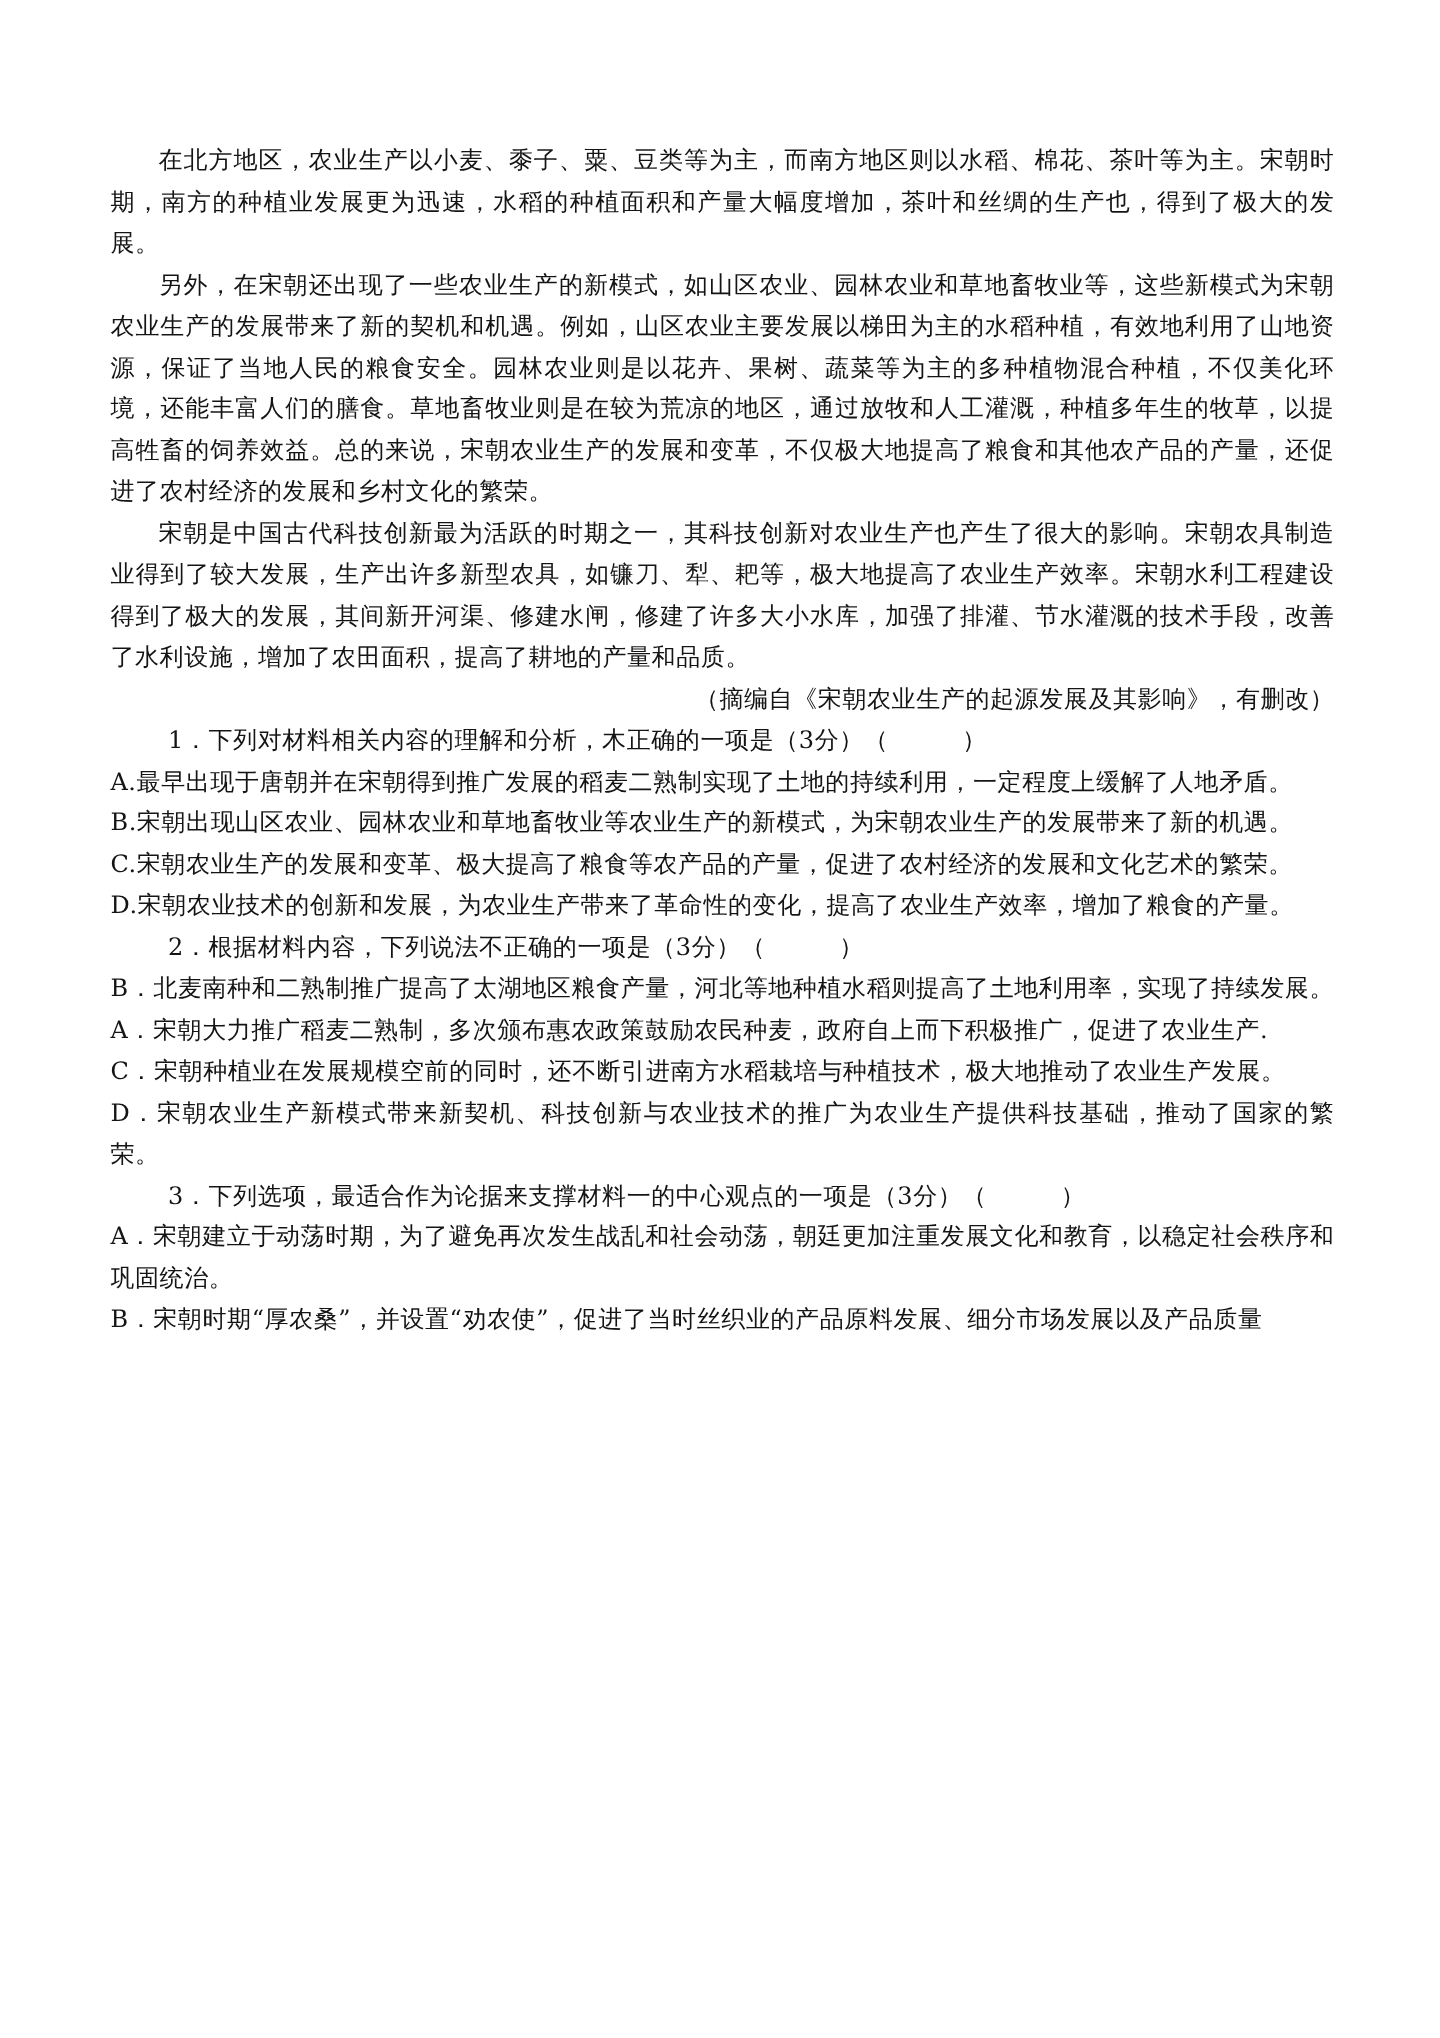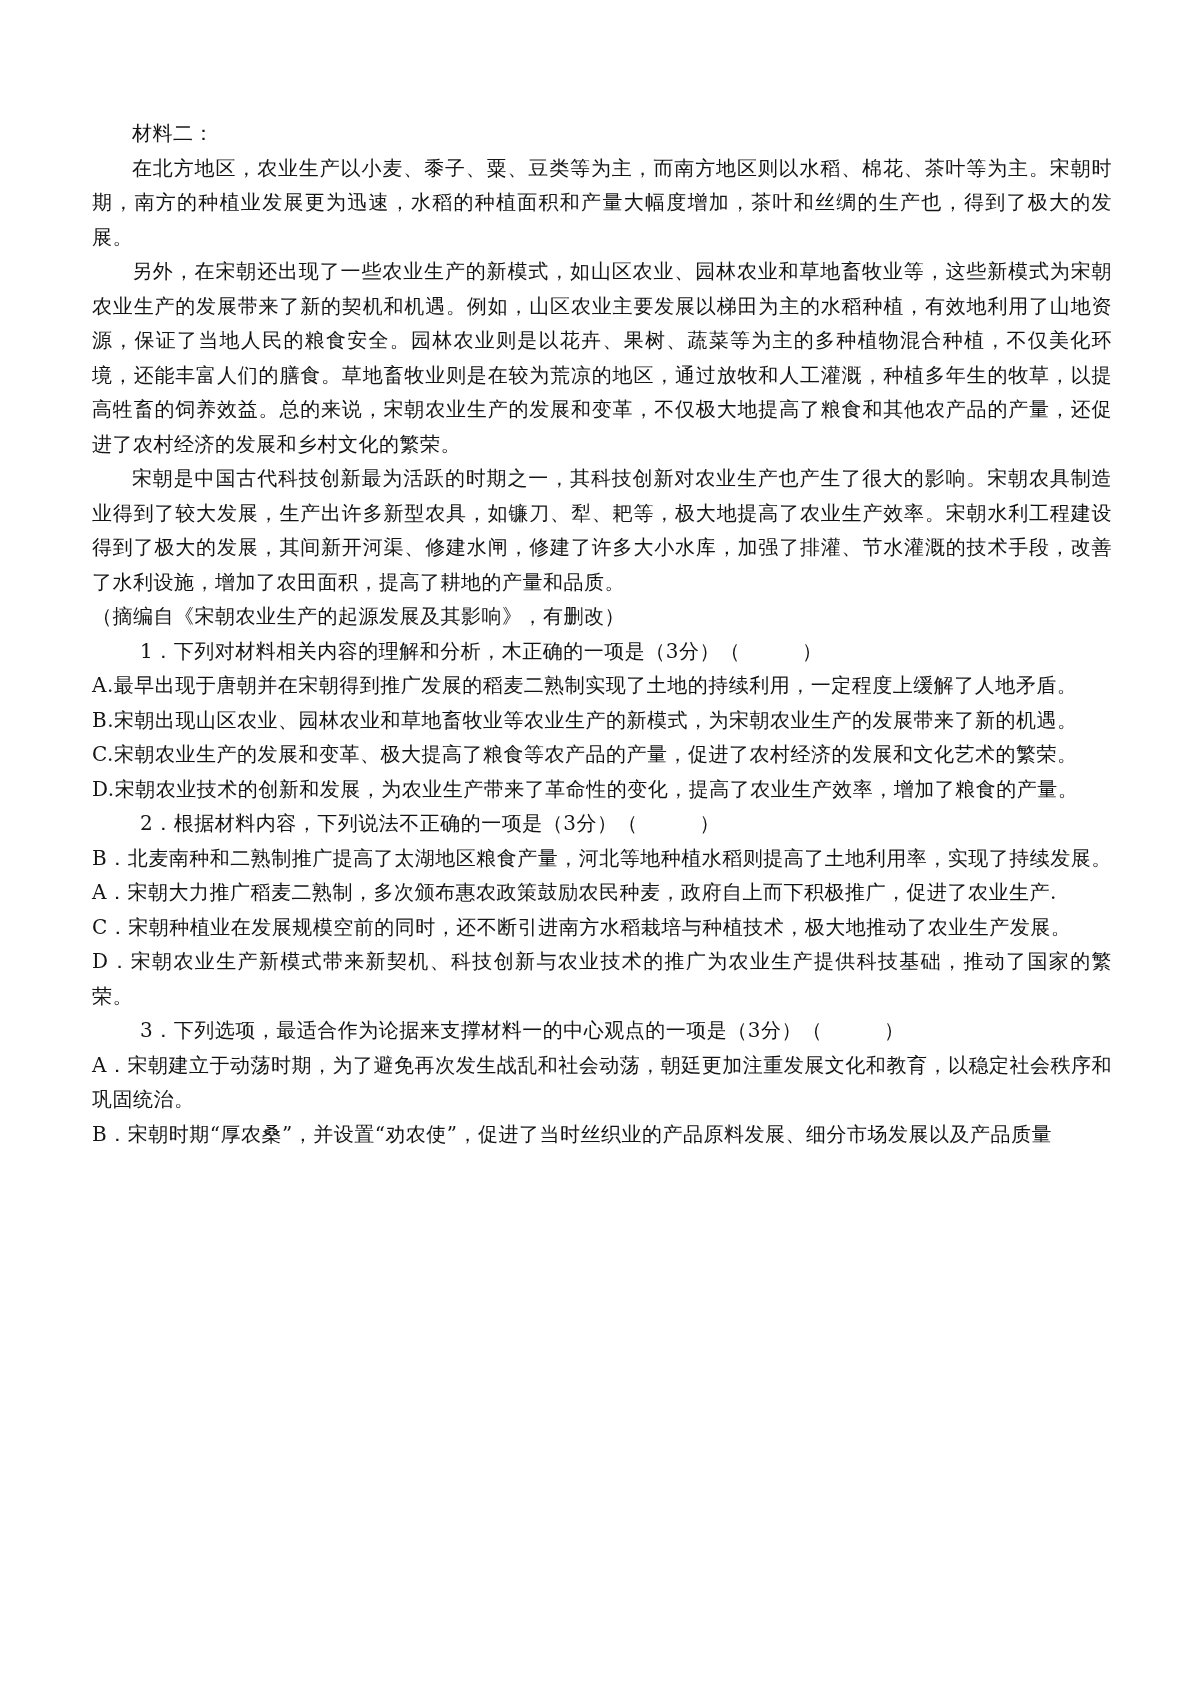--- a/index.html
+++ b/index.html
@@ -26,37 +26,36 @@
     text-justify: inter-ideograph;
     letter-spacing: 0.5px;
   }
   .doc-body .heading {
     text-indent: 2em;
   }
   .doc-body .para {
     text-indent: 2em;
   }
   .doc-body .attribution {
-    text-align: left;
+    text-align: right;
     text-indent: 0;
   }
   .doc-body .question {
     text-indent: 0;
     margin-left: 48px;
   }
   .doc-body .option {
     text-indent: 0;
   }
 </style>
 </head>
 <body>
 
 <div class="page">
   <div class="doc-body">
-      <div class="block heading">材料二：</div>
       <div class="block para">在北方地区，农业生产以小麦、黍子、粟、豆类等为主，而南方地区则以水稻、棉花、茶叶等为主。宋朝时期，南方的种植业发展更为迅速，水稻的种植面积和产量大幅度增加，茶叶和丝绸的生产也，得到了极大的发展。</div>
       <div class="block para">另外，在宋朝还出现了一些农业生产的新模式，如山区农业、园林农业和草地畜牧业等，这些新模式为宋朝农业生产的发展带来了新的契机和机遇。例如，山区农业主要发展以梯田为主的水稻种植，有效地利用了山地资源，保证了当地人民的粮食安全。园林农业则是以花卉、果树、蔬菜等为主的多种植物混合种植，不仅美化环境，还能丰富人们的膳食。草地畜牧业则是在较为荒凉的地区，通过放牧和人工灌溉，种植多年生的牧草，以提高牲畜的饲养效益。总的来说，宋朝农业生产的发展和变革，不仅极大地提高了粮食和其他农产品的产量，还促进了农村经济的发展和乡村文化的繁荣。</div>
       <div class="block para">宋朝是中国古代科技创新最为活跃的时期之一，其科技创新对农业生产也产生了很大的影响。宋朝农具制造业得到了较大发展，生产出许多新型农具，如镰刀、犁、耙等，极大地提高了农业生产效率。宋朝水利工程建设得到了极大的发展，其间新开河渠、修建水闸，修建了许多大小水库，加强了排灌、节水灌溉的技术手段，改善了水利设施，增加了农田面积，提高了耕地的产量和品质。</div>
       <div class="block attribution">（摘编自《宋朝农业生产的起源发展及其影响》，有删改）</div>
       <div class="block question">1．下列对材料相关内容的理解和分析，木正确的一项是（3分）（　　　）</div>
       <div class="block option">A.最早出现于唐朝并在宋朝得到推广发展的稻麦二熟制实现了土地的持续利用，一定程度上缓解了人地矛盾。</div>
       <div class="block option">B.宋朝出现山区农业、园林农业和草地畜牧业等农业生产的新模式，为宋朝农业生产的发展带来了新的机遇。</div>
       <div class="block option">C.宋朝农业生产的发展和变革、极大提高了粮食等农产品的产量，促进了农村经济的发展和文化艺术的繁荣。</div>
       <div class="block option">D.宋朝农业技术的创新和发展，为农业生产带来了革命性的变化，提高了农业生产效率，增加了粮食的产量。</div>
       <div class="block question">2．根据材料内容，下列说法不正确的一项是（3分）（　　　）</div>

